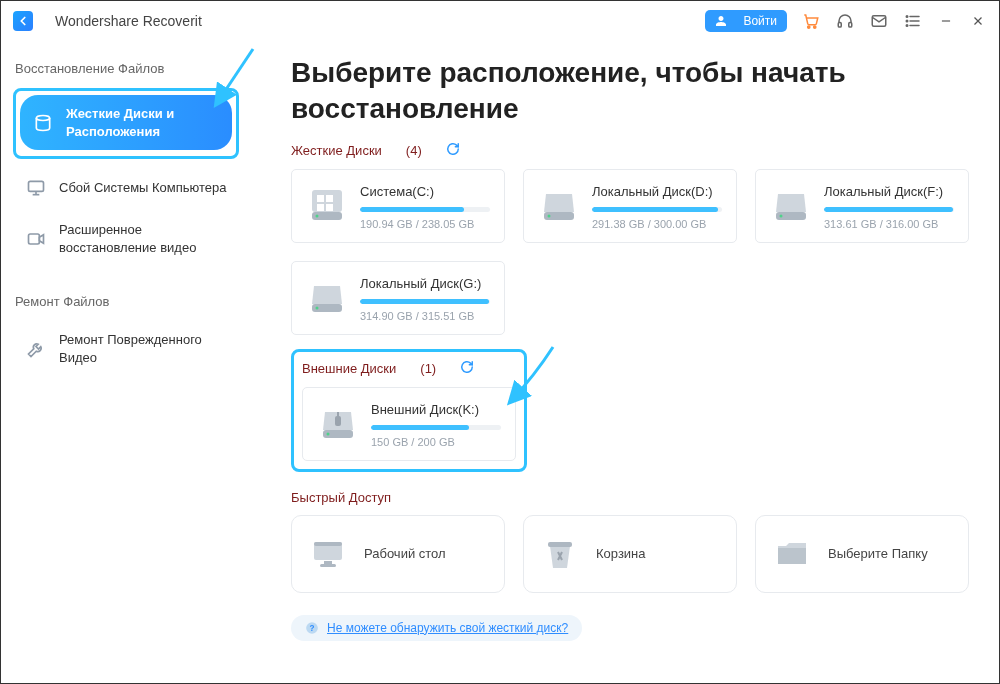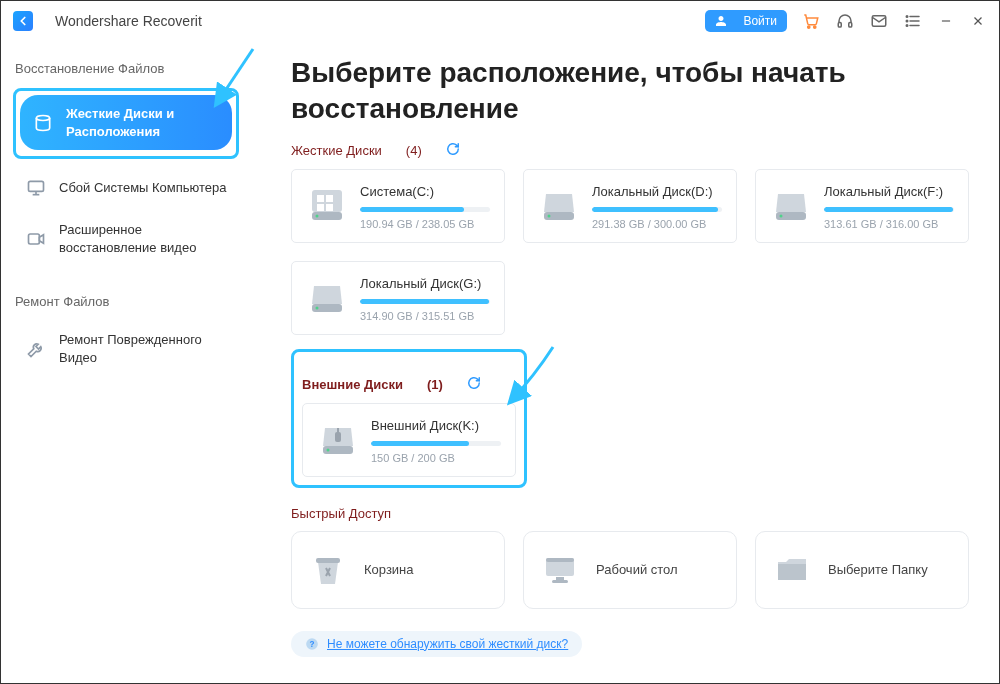--- a/index.html
+++ b/index.html
@@ -332,21 +332,21 @@
         <div class="drive-info">
           <div class="drive-name">Локальный Диск(G:)</div>
           <div class="progress" style="--pct:99%"></div>
           <div class="drive-size">314.90 GB / 315.51 GB</div>
         </div>
       </div>
     </div>
 
     
     <div class="highlight-box" style="margin-top:14px; width:236px; padding:8px;">
-      <div class="section-head" style="margin-top:16px;font-weight:bold;">
+      <div class="section-head" style="margin-top:0;">
         <span>Внешние Диски</span>
         <span>(1)</span>
         <span class="refresh">
           <svg viewBox="0 0 24 24" width="14" height="14" fill="none" stroke="#2f9bff" stroke-width="2.5" stroke-linecap="round">
               <path d="M21 12a9 9 0 1 1-3-6.7L21 8"></path>
               <polyline points="21 3 21 8 16 8"></polyline>
             </svg>
         </span>
       </div>
       <div class="drive-card">
@@ -378,38 +378,38 @@
     </svg>
 
     
     <div class="section-head" style="margin-top:18px;">
       <span>Быстрый Доступ</span>
     </div>
     <div class="drive-grid">
       <div class="qa-card">
         <div class="qa-icon">
           <svg width="40" height="40" viewBox="0 0 40 40">
-              <path d="M10 12 L30 12 L27 34 L13 34 Z" fill="#cfd6dd"></path>
-              <rect x="8" y="8" width="24" height="5" rx="2" fill="#aeb8c2"></rect>
-              <path d="M18 18 l4 8 M22 18 l-4 8" stroke="#9aa3ad" stroke-width="2"></path>
-            </svg>
-        </div>
-        <div class="qa-label">Корзина</div>
-      </div>
-
-      <div class="qa-card">
-        <div class="qa-icon">
-          <svg width="40" height="40" viewBox="0 0 40 40">
               <rect x="6" y="8" width="28" height="18" rx="2" fill="#cfd6dd"></rect>
               <rect x="6" y="8" width="28" height="4" rx="2" fill="#aeb8c2"></rect>
               <rect x="16" y="27" width="8" height="3" fill="#aeb8c2"></rect>
               <rect x="12" y="30" width="16" height="3" rx="1.5" fill="#aeb8c2"></rect>
             </svg>
         </div>
         <div class="qa-label">Рабочий стол</div>
+      </div>
+
+      <div class="qa-card">
+        <div class="qa-icon">
+          <svg width="40" height="40" viewBox="0 0 40 40">
+              <path d="M10 12 L30 12 L27 34 L13 34 Z" fill="#cfd6dd"></path>
+              <rect x="8" y="8" width="24" height="5" rx="2" fill="#aeb8c2"></rect>
+              <path d="M18 18 l4 8 M22 18 l-4 8" stroke="#9aa3ad" stroke-width="2"></path>
+            </svg>
+        </div>
+        <div class="qa-label">Корзина</div>
       </div>
 
       <div class="qa-card">
         <div class="qa-icon">
           <svg width="40" height="40" viewBox="0 0 40 40">
               <path d="M6 12 L14 12 L17 9 L34 9 L34 30 L6 30 Z" fill="#cfd6dd"></path>
               <path d="M6 14 L34 14 L34 30 L6 30 Z" fill="#aeb8c2" opacity="0.6"></path>
             </svg>
         </div>
         <div class="qa-label">Выберите Папку</div>

